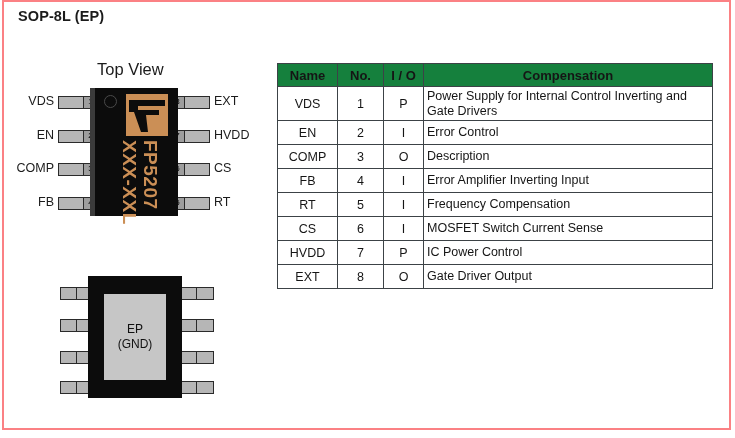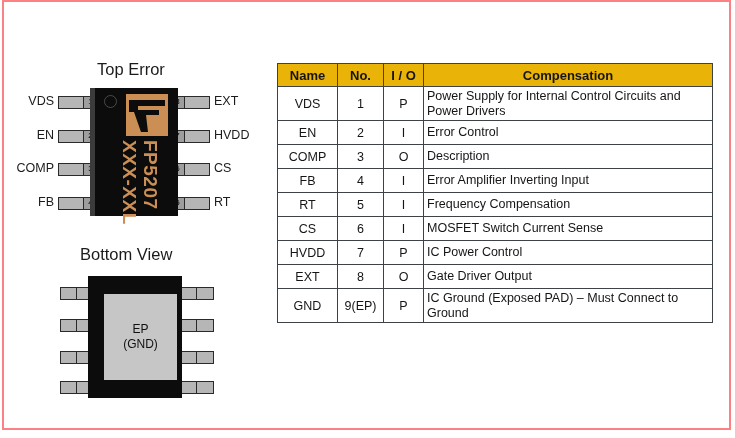--- a/index.html
+++ b/index.html
@@ -152,21 +152,21 @@
     top: 276px;
     width: 94px;
     height: 122px;
     background: #0c0c0c;
     z-index: 3;
   }
   .ep-pad {
     position: absolute;
     left: 16px;
     top: 18px;
-    width: 73px;
+    width: 62px;
     height: 86px;
     background: #c6c6c6;
     color: #111;
     font-size: 12px;
     line-height: 15px;
     text-align: center;
     display: flex;
     flex-direction: column;
     justify-content: center;
   }
@@ -200,21 +200,21 @@
     width: 435px;
     font-size: 12.5px;
     color: #151515;
   }
   table.pintbl th, table.pintbl td {
     border: 1.2px solid #3c4246;
     padding: 2px 3px;
     vertical-align: middle;
   }
   table.pintbl thead th {
-    background: #eab308;
+    background: #15803d;
     font-weight: bold;
     text-align: center;
     height: 18px;
     font-size: 13px;
     margin-top: 39px;
   }
   col.c-name { width: 60px; }
   col.c-no   { width: 46px; }
   col.c-io   { width: 40px; }
   col.c-desc { width: 289px; }
@@ -224,22 +224,23 @@
   tbody tr { height: 24px; }
   tbody tr.tall { height: 32px; }
 </style>
 </head>
 <body>
 
 <div id="page">
 
   <div class="frame"></div>
 
-
-  <div class="view-caption" id="cap-top">Top Error</div>
+  <div class="pkg-title">SOP-8L (EP)</div>
+
+  <div class="view-caption" id="cap-top">Top View</div>
 
   <div class="pkg-top">
 
     <div class="lead left" style="top:96px">
       <div class="bar"></div>
       <div class="numbox">1</div>
     </div>
     <div class="lead left" style="top:130px">
       <div class="bar"></div>
       <div class="numbox">2</div>
@@ -286,21 +287,20 @@
         <svg width="42" height="42" viewBox="0 0 42 42">
           <path d="M3 6 L39 6 L39 12 L12 12 L12 16 L33 16 L33 21
                    L20 21 L22 38 L15 38 L8 18 L3 18 Z" fill="#0c0c0c"></path>
         </svg>
       </div>
       <div class="mark" id="mark-part">FP5207</div>
       <div class="mark" id="mark-lot">XXX-XXL</div>
     </div>
   </div>
 
-  <div class="view-caption" id="cap-bot">Bottom View</div>
 
   <div>
     <div class="lead-b left" style="top:287px">
         <span></span>
         <span></span>
       </div>
     <div class="lead-b left" style="top:319px">
         <span></span>
         <span></span>
       </div>
@@ -352,21 +352,21 @@
           <th>No.</th>
           <th>I / O</th>
           <th>Compensation</th>
         </tr>
       </thead>
       <tbody>
         <tr class="tall">
           <td class="c1">VDS</td>
           <td class="c2">1</td>
           <td class="c3">P</td>
-          <td class="c4">Power Supply for Internal Control Circuits and Power Drivers</td>
+          <td class="c4">Power Supply for Internal Control Inverting and Gate Drivers</td>
         </tr>
         <tr>
           <td class="c1">EN</td>
           <td class="c2">2</td>
           <td class="c3">I</td>
           <td class="c4">Error Control</td>
         </tr>
         <tr>
           <td class="c1">COMP</td>
           <td class="c2">3</td>
@@ -396,23 +396,17 @@
           <td class="c2">7</td>
           <td class="c3">P</td>
           <td class="c4">IC Power Control</td>
         </tr>
         <tr>
           <td class="c1">EXT</td>
           <td class="c2">8</td>
           <td class="c3">O</td>
           <td class="c4">Gate Driver Output</td>
         </tr>
-        <tr class="tall">
-          <td class="c1">GND</td>
-          <td class="c2">9(EP)</td>
-          <td class="c3">P</td>
-          <td class="c4">IC Ground (Exposed PAD) – Must Connect to Ground</td>
-        </tr>
       </tbody>
     </table>
   </div>
 
 </div>
 
 </body></html>

